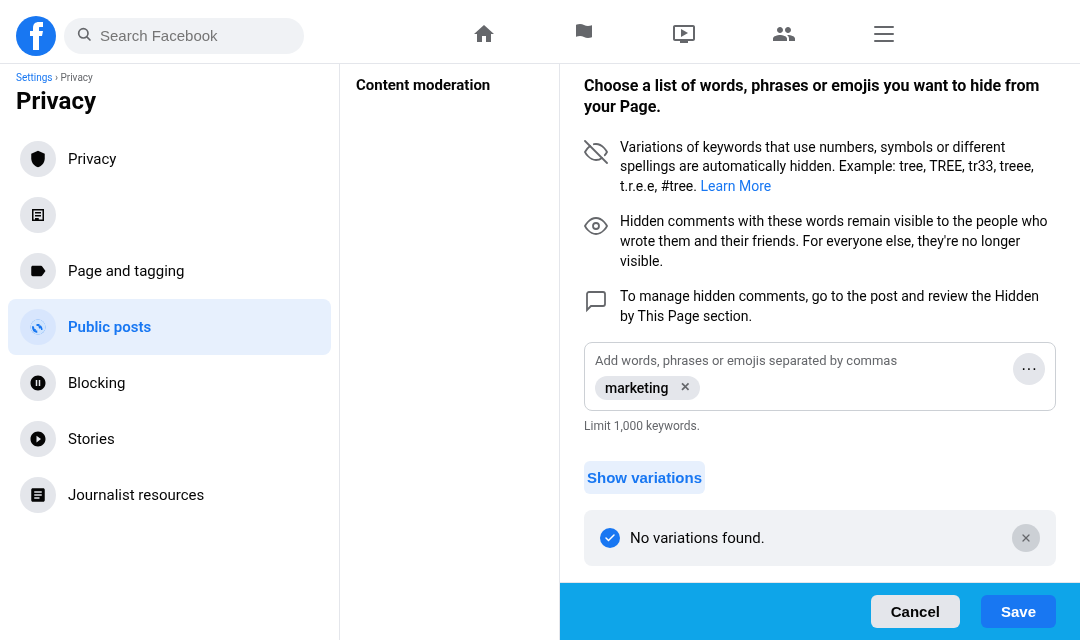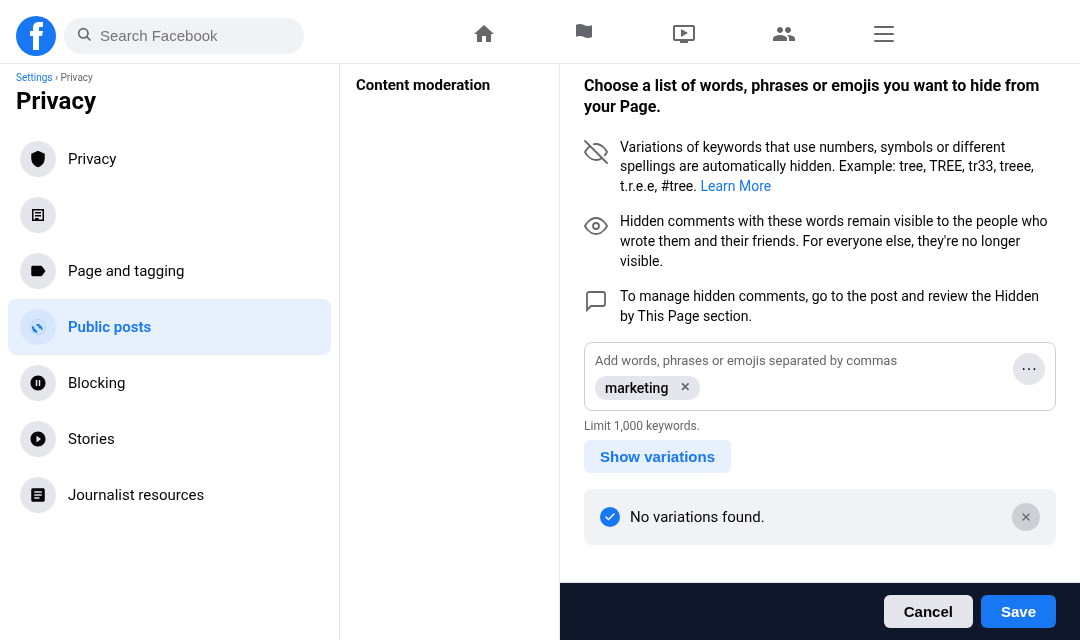--- a/index.html
+++ b/index.html
@@ -85,44 +85,44 @@
       display: flex; align-items: flex-start; gap: 12px;
       background: #e4e6eb; border-radius: 16px; padding: 4px 10px;
       font-size: 14px; color: #050505; font-weight: 500;
     }
     .keyword-tag-remove { cursor: pointer; color: #65676b; font-size: 12px; font-weight: 700; }
     .keyword-more-btn {
       width: 32px; height: 32px; border-radius: 50%; background: #e4e6eb;
       display: flex; align-items: center; justify-content: center; cursor: pointer;
       flex-shrink: 0; margin-left: 8px; font-size: 16px; color: #050505; border: none;
     }
-    .keyword-limit { font-size: 12px; color: #65676b; margin-bottom: 7px; }
+    .keyword-limit { font-size: 12px; color: #65676b; margin-bottom: 28px; }
 
     
     .show-variations-btn {
       background: #e7f0fd; color: #1877f2; border: none; border-radius: 6px;
-      padding: 8px 16px; font-size: 15px; font-weight: 600; cursor: pointer;
+      padding: 8px 3px; font-size: 15px; font-weight: 600; cursor: pointer;
       margin-bottom: 16px;
     }
 
     
     .no-variations {
       display: flex; align-items: center; justify-content: space-between;
       background: #f0f2f5; border-radius: 8px; padding: 14px 16px; margin-bottom: 16px;
     }
     .no-variations-left { display: flex; align-items: center; gap: 10px; }
     .check-circle { width: 20px; height: 20px; border-radius: 50%; background: #1877f2; display: flex; align-items: center; justify-content: center; }
     .no-variations-text { font-size: 15px; color: #050505; }
     .no-variations-close { width: 28px; height: 28px; border-radius: 50%; background: #ccd0d5; display: flex; align-items: center; justify-content: center; cursor: pointer; border: none; }
 
     
     .bottom-actions {
-      display: flex; justify-content: flex-end; gap: 8px;
+      display: flex; justify-content: flex-end; gap: 21px;
       padding: 12px 24px; border-top: 1px solid #e4e6eb;
-      position: absolute; bottom: 0; left: 0; right: 0; background: #0f172a;
+      position: absolute; bottom: 0; left: 0; right: 0; background: #0ea5e9;
     }
     .btn-cancel {
       background: #e4e6eb; color: #050505; border: none; border-radius: 6px;
       padding: 8px 20px; font-size: 15px; font-weight: 600; cursor: pointer;
     }
     .btn-save {
       background: #1877f2; color: #fff; border: none; border-radius: 6px;
       padding: 8px 20px; font-size: 15px; font-weight: 600; cursor: pointer;
     }
   </style>

